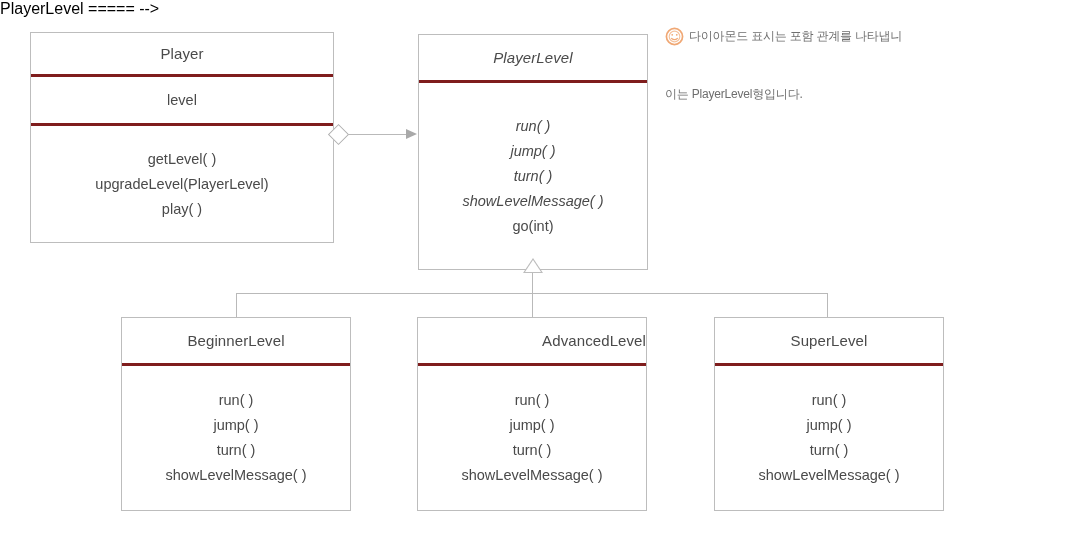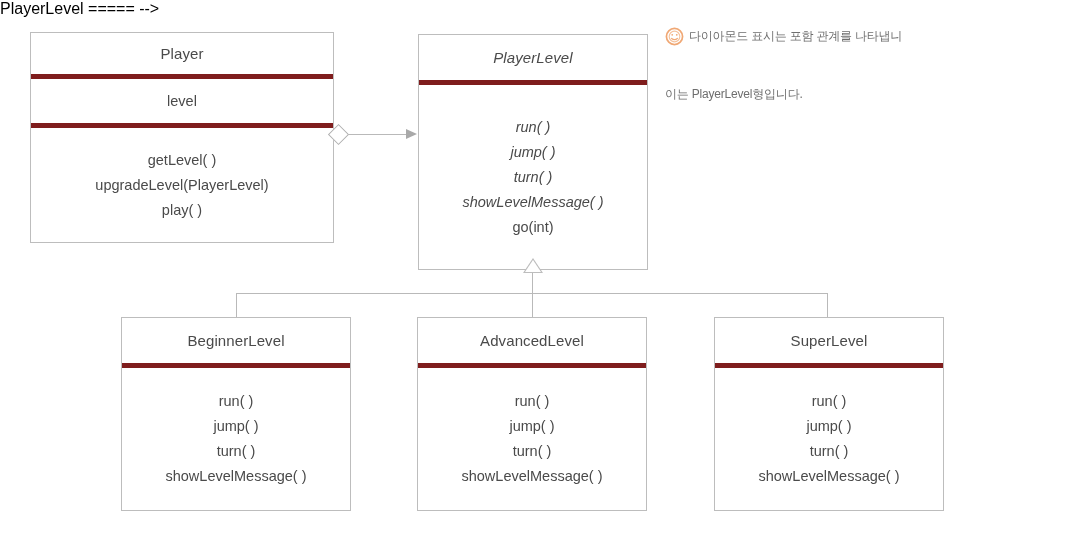--- a/index.html
+++ b/index.html
@@ -29,21 +29,21 @@
     flex-direction: column;
   }
   .compartment {
     box-sizing: border-box;
     display: flex;
     flex-direction: column;
     align-items: center;
     justify-content: center;
   }
   .compartment + .compartment {
-    border-top: 5px solid #7f1d1d;
+    border-top: 3px solid #7f1d1d;
     text-align: right;
   }
   .class-name {
     color: #4a4a4a;
     font-size: 15px;
     letter-spacing: .1px;
     white-space: nowrap;
   }
   .class-name.abstract {
     font-style: italic;
@@ -174,21 +174,21 @@
     <div class="compartment" style="flex:1;">
       <span class="member">run( )</span>
       <span class="member">jump( )</span>
       <span class="member">turn( )</span>
       <span class="member">showLevelMessage( )</span>
     </div>
   </div>
 
   
   <div class="uml-class" style="left:417px; top:317px; width:230px; height:194px;">
-    <div class="compartment" style="height:45px;">
+    <div class="compartment" style="height:45px;align-items:flex-end;">
       <span class="class-name">AdvancedLevel</span>
     </div>
     <div class="compartment" style="flex:1;">
       <span class="member">run( )</span>
       <span class="member">jump( )</span>
       <span class="member">turn( )</span>
       <span class="member">showLevelMessage( )</span>
     </div>
   </div>
 

